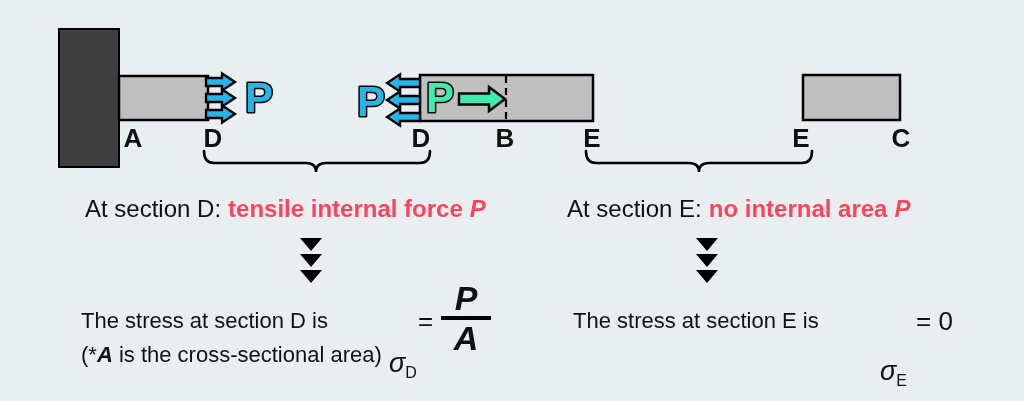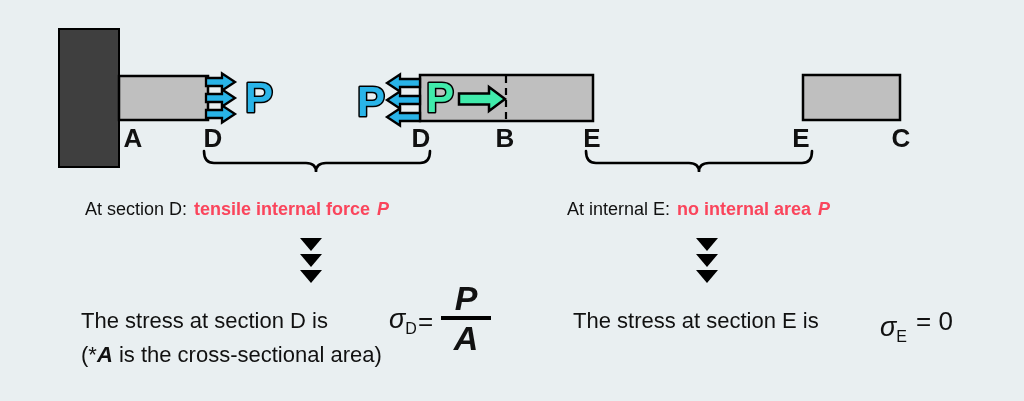--- a/index.html
+++ b/index.html
@@ -15,27 +15,27 @@
   .dashline{stroke:#000;stroke-width:2.2;stroke-dasharray:7 5;}
   .arrow-cyan{fill:var(--cyan);stroke:#000;stroke-width:2.3;stroke-linejoin:miter;}
   .arrow-green{fill:var(--green);stroke:#000;stroke-width:2.5;stroke-linejoin:miter;}
   .brace{fill:none;stroke:#000;stroke-width:2.6;stroke-linecap:round;}
   .tri{fill:#000;}
   .lbl{font:700 26px "Liberation Sans",sans-serif;fill:var(--ink);text-anchor:middle;}
   .pletter{font:700 42px "Liberation Sans",sans-serif;stroke:#000;stroke-width:3;
            paint-order:stroke;stroke-linejoin:round;text-anchor:middle;}
   .p-cyan{fill:var(--cyan);}
   .p-green{fill:var(--green);}
-  .stmt{position:absolute;font-size:18px;line-height:28px;white-space:nowrap;}
+  .stmt{position:absolute;font-size:24px;line-height:28px;white-space:nowrap;}
   .hl{color:var(--red);font-weight:700;margin-left:7px;}
   .hlp{color:var(--red);font-weight:700;font-style:italic;margin-left:7px;}
   .concl{position:absolute;white-space:nowrap;}
   .concl span{position:absolute;display:block;}
   .c-text{font-size:22px;line-height:28px;}
-  .c-sigma{font-size:27px;line-height:28px;font-style:italic;}
+  .c-sigma{font-size:27px;line-height:28px;font-style:italic;margin-top:44px;}
   .c-sigma sub{font-size:16px;font-style:normal;}
   .c-eq{font-size:26px;line-height:28px;}
   .fraction{width:50px;text-align:center;}
   .frac-num,.frac-den{display:block;position:static !important;
       font:italic 700 34px/30px "Liberation Sans",sans-serif;}
   .frac-bar{display:block;position:static !important;height:0;border-top:4px solid #000;margin:3px 0;}
   .footnote{position:absolute;font-size:22px;line-height:26px;white-space:nowrap;}
   .footnote .fa{font-weight:700;font-style:italic;}
 </style>
 </head>
@@ -90,21 +90,21 @@
 
     <text class="pletter p-cyan" x="259" y="112">P</text>
     <text class="pletter p-cyan" x="371" y="116">P</text>
     <text class="pletter p-green" x="440" y="112">P</text>
   </svg>
 
   <div class="stmt" style="left:85px;top:195px;">
     <span>At section D:</span><span class="hl">tensile internal force</span><span class="hlp">P</span>
   </div>
   <div class="stmt" style="left:567px;top:195px;">
-    <span>At internal E:</span><span class="hl">no internal area</span><span class="hlp">P</span>
+    <span>At section E:</span><span class="hl">no internal area</span><span class="hlp">P</span>
   </div>
 
   <div class="concl" style="left:81px;top:283px;width:440px;height:70px;">
     <span class="c-text" style="left:0;top:24px;">The stress at section D is</span>
     <span class="c-sigma" style="left:308px;top:22px;"><i>σ</i><sub>D</sub></span>
     <span class="c-eq" style="left:337px;top:24px;">=</span>
     <span class="fraction" style="left:360px;top:0;">
       <span class="frac-num">P</span>
       <span class="frac-bar"></span>
       <span class="frac-den">A</span>

